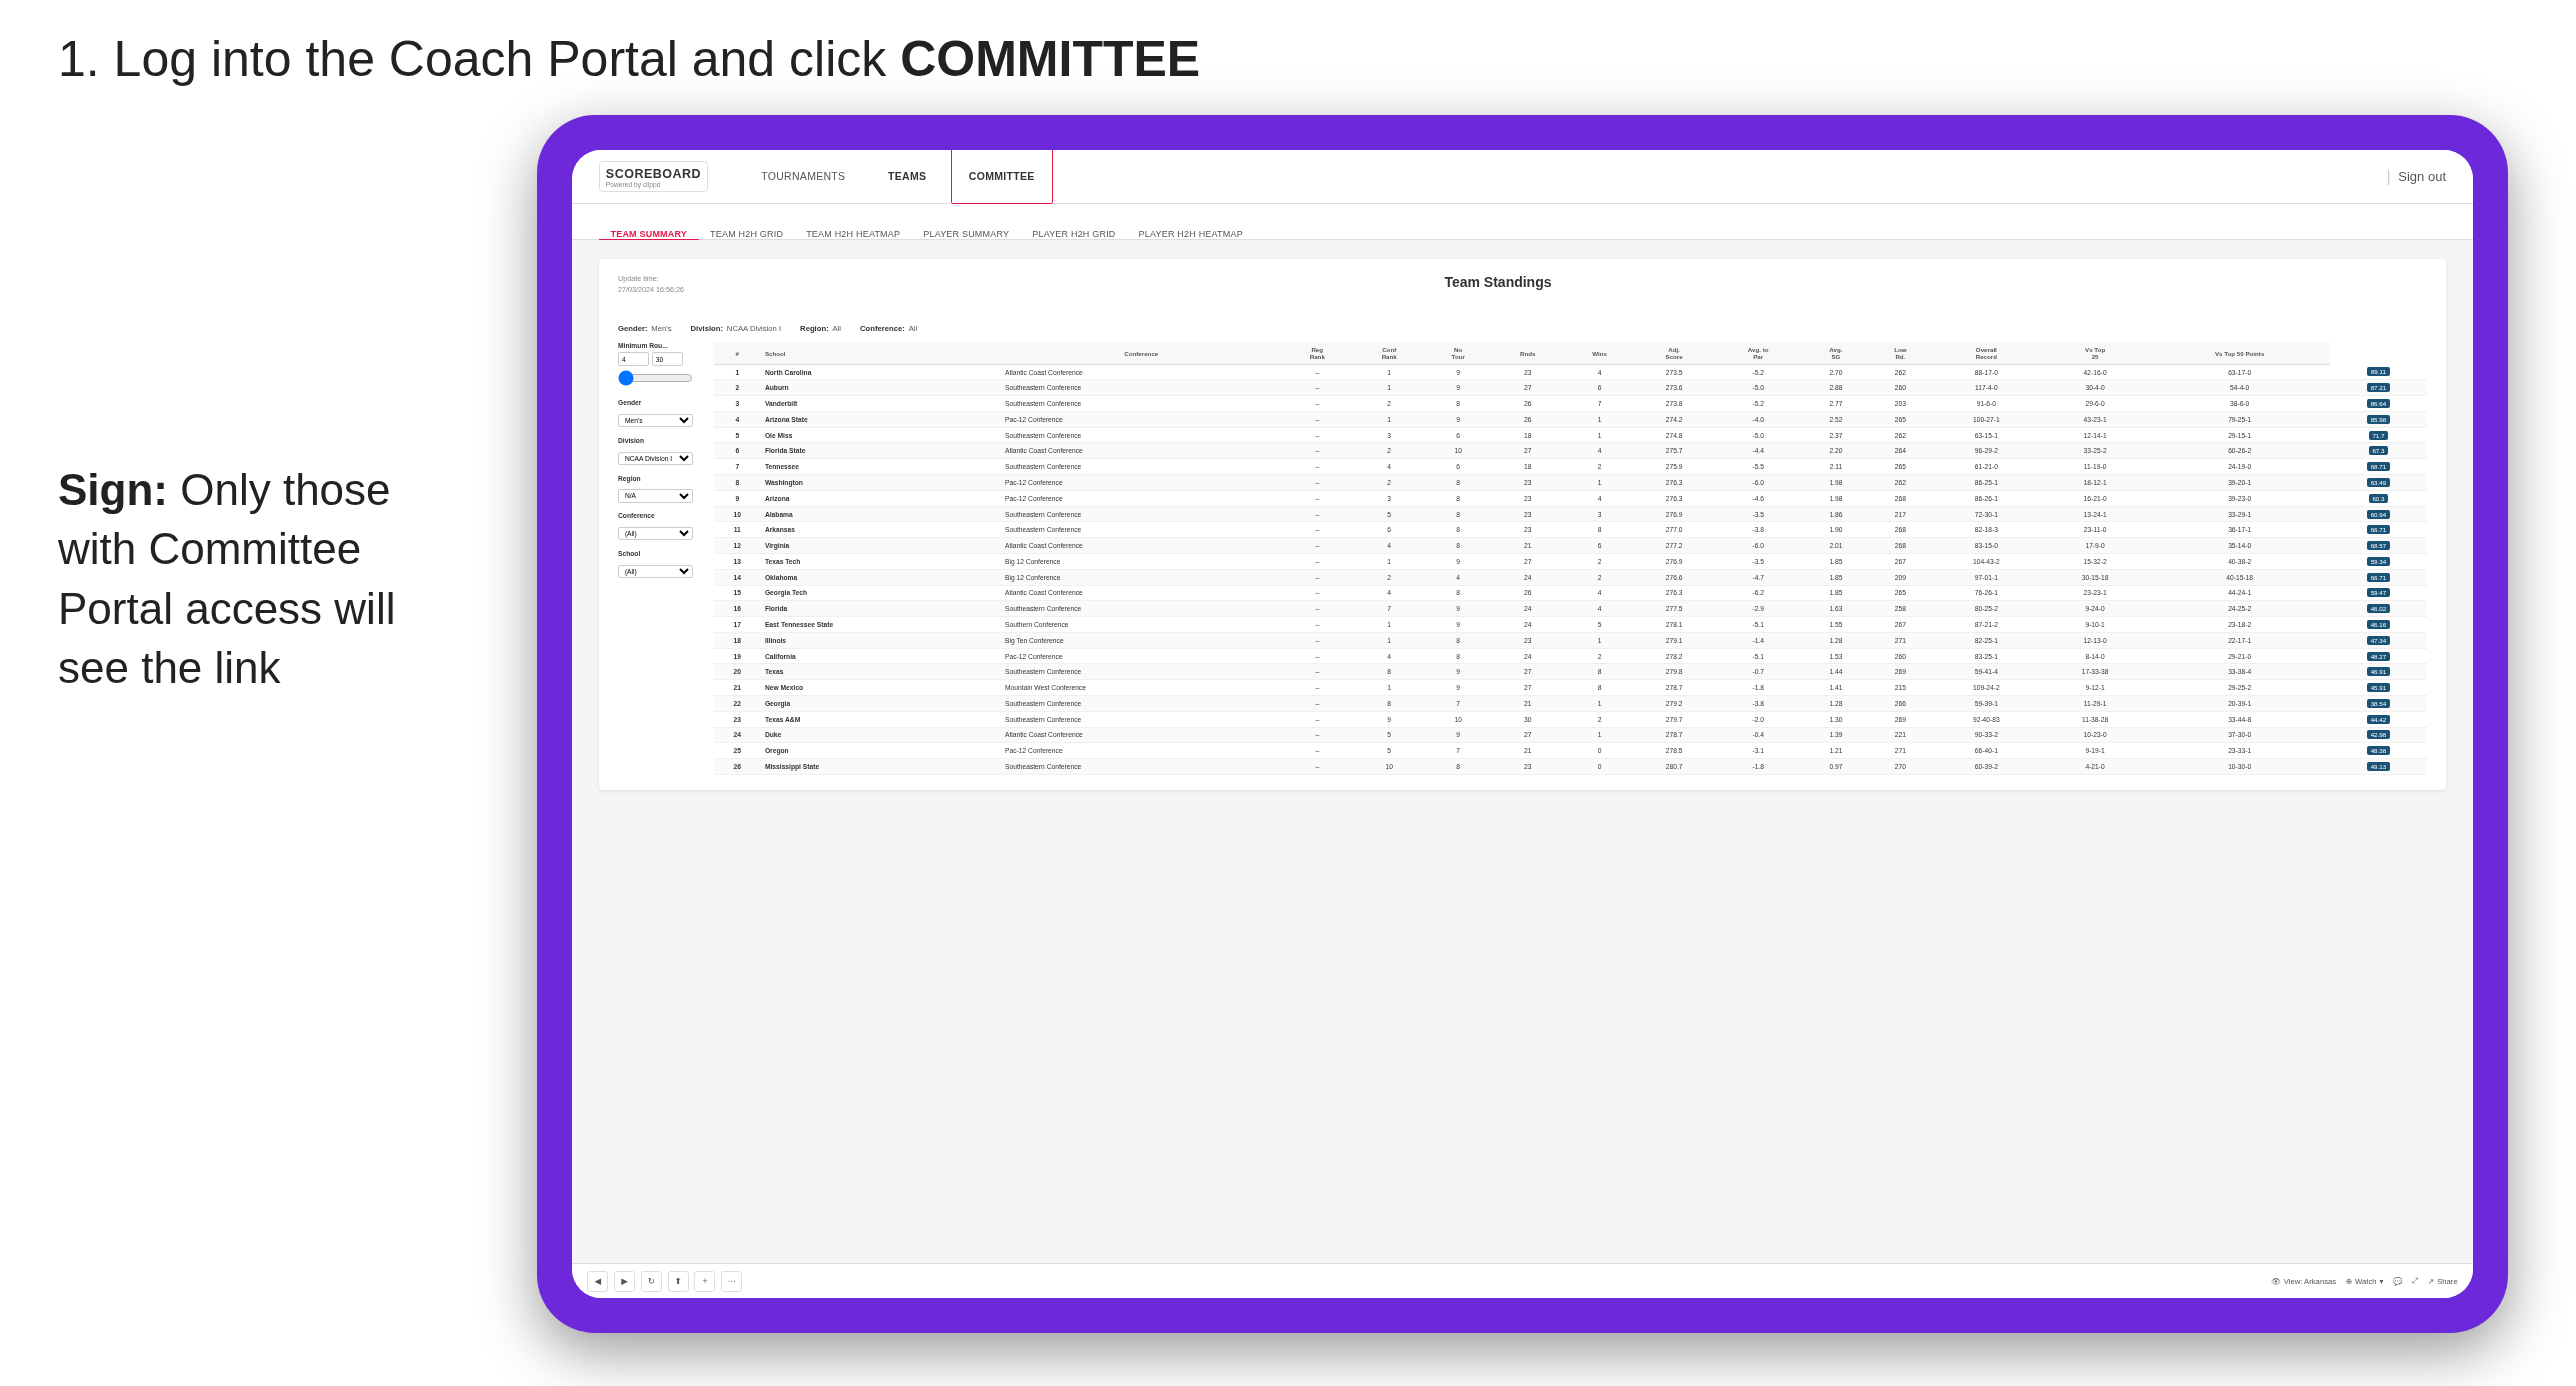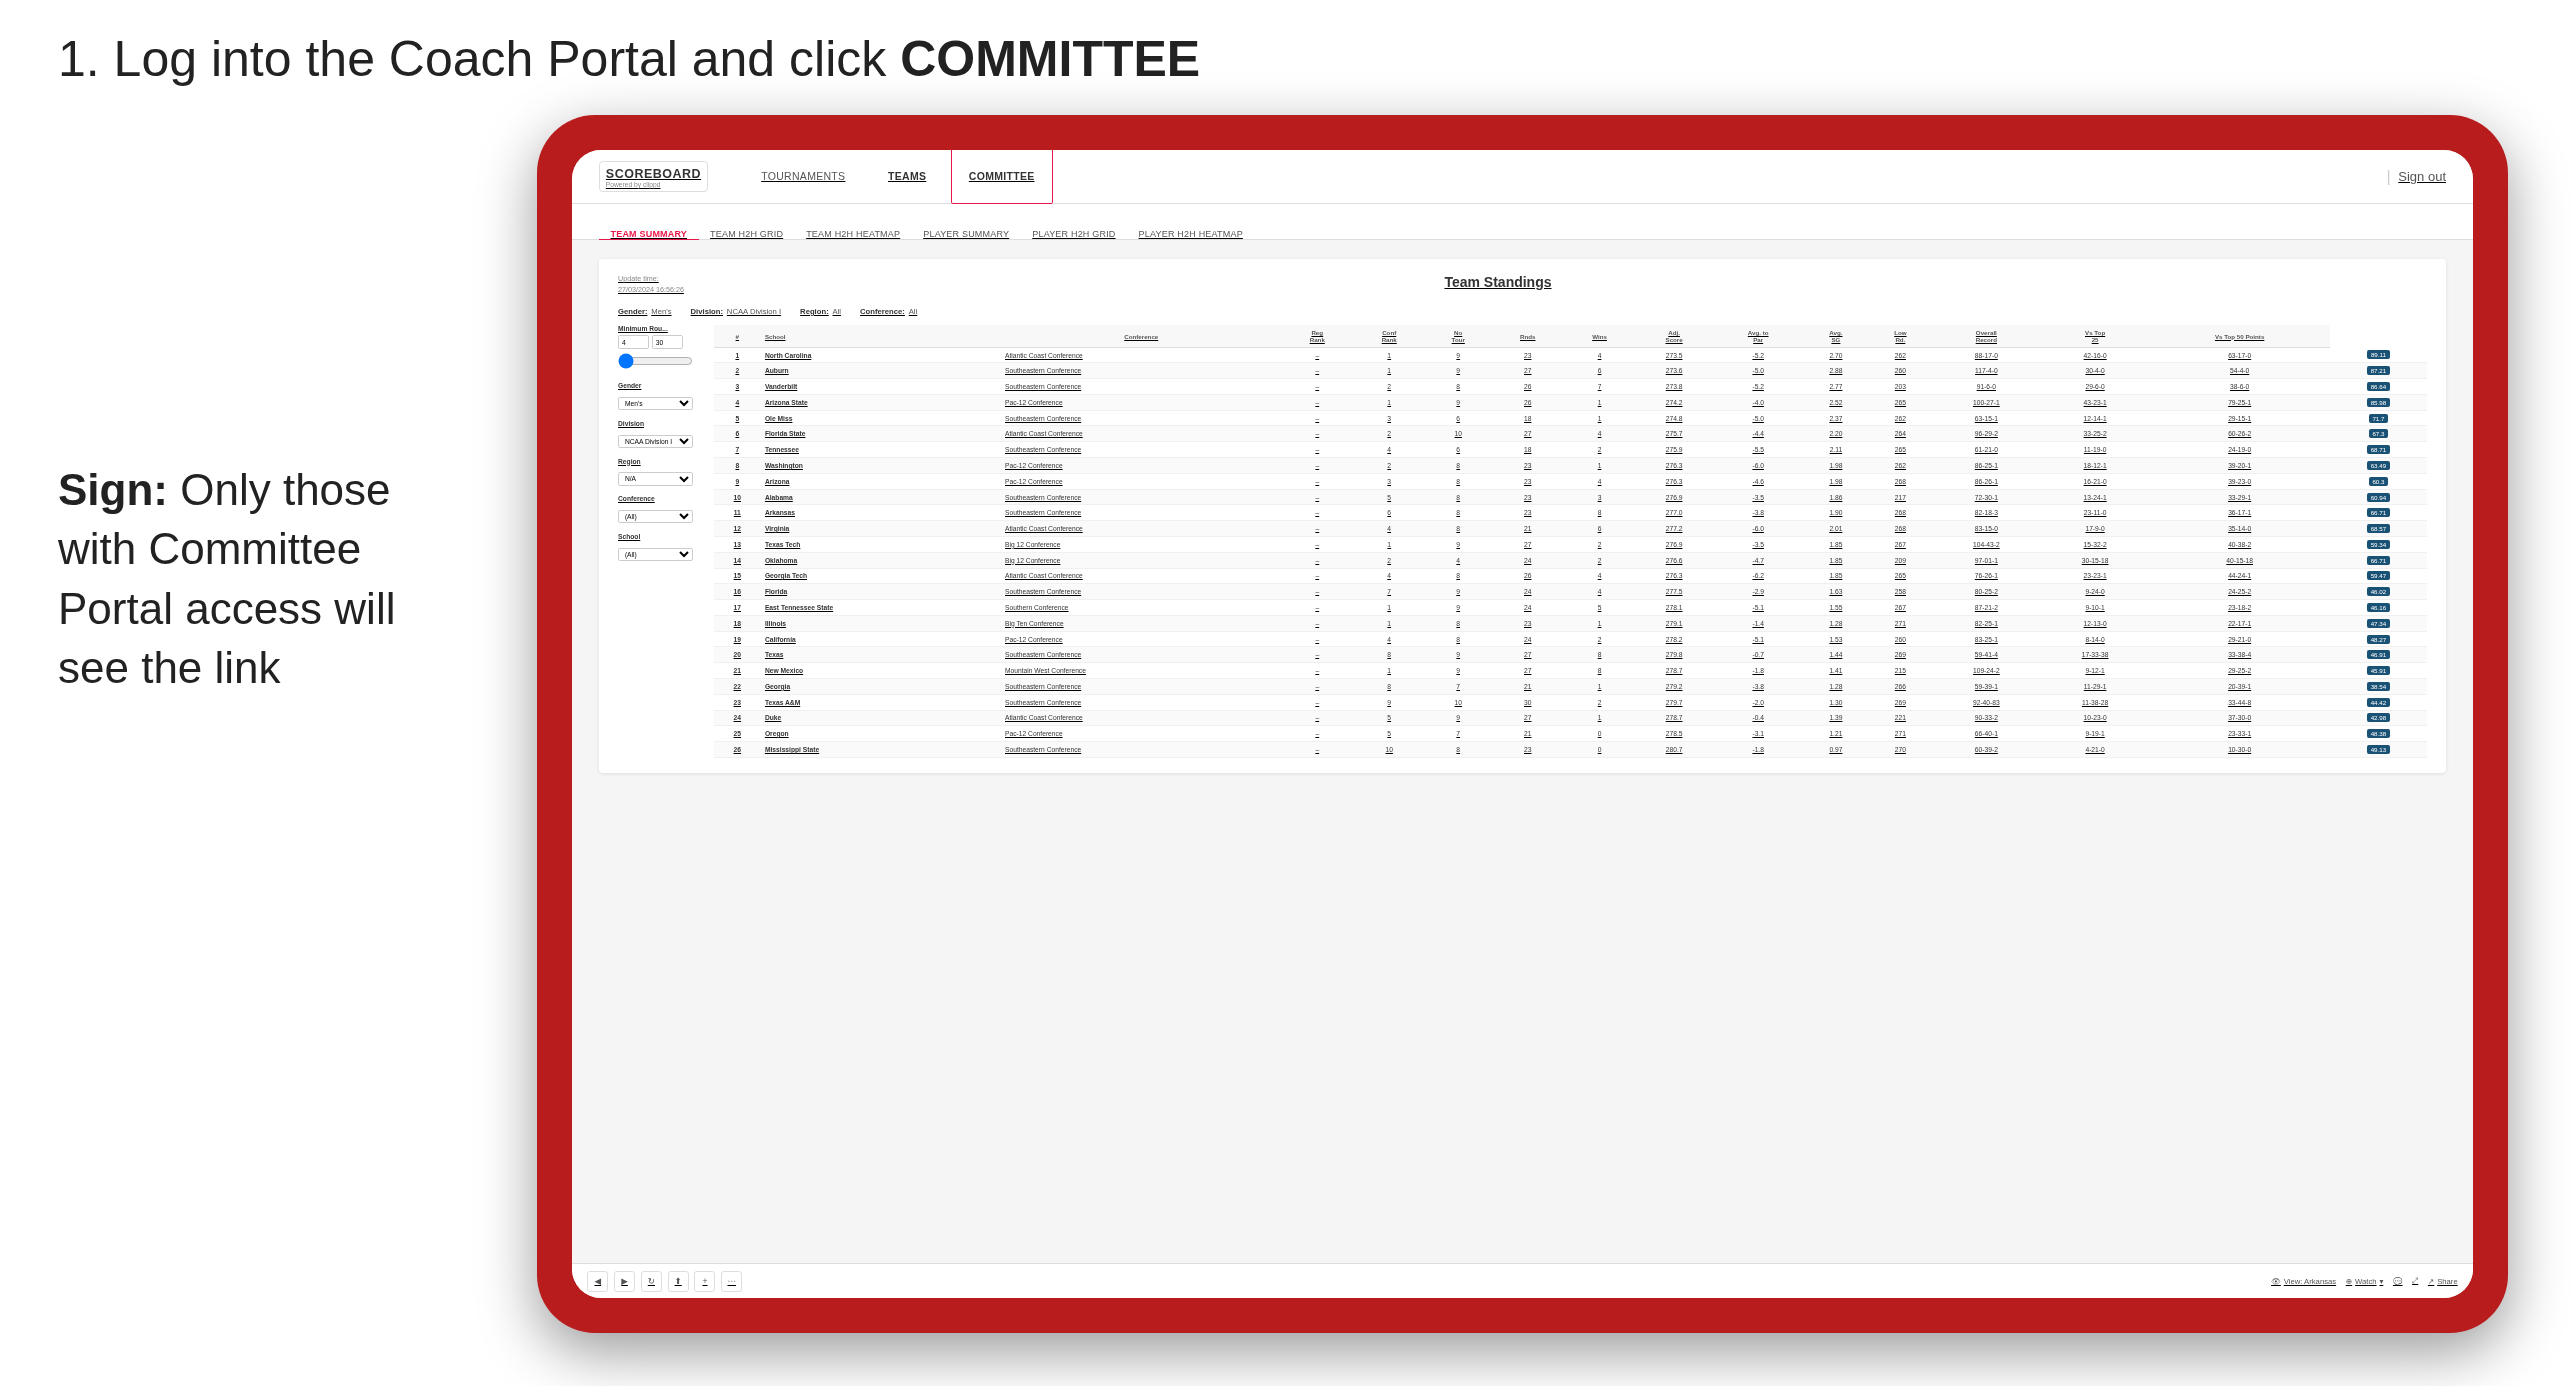--- a/index.html
+++ b/index.html
@@ -53,25 +53,24 @@
       pointer-events: none;
     }
 
     
     .tablet-frame {
       position: absolute;
       top: 115px;
       left: 537px;
       width: 1971px;
       height: 1218px;
-      background: #b91c1c;
+      background: #6d28d9;
       border-radius: 58px;
       box-shadow: 0 19px 58px rgba(0,0,0,0.4);
       padding: 35px;
-      text-decoration: underline;
     }
     .tablet-screen {
       width: 100%;
       height: 100%;
       background: #f0f0f0;
       border-radius: 29px;
       overflow: hidden;
       display: flex;
       flex-direction: column;
     }
@@ -188,21 +187,21 @@
       background: #fff;
       border-radius: 3.8px;
       box-shadow: 0 1px 3.8px rgba(0,0,0,0.1);
       padding: 15.3px 19px;
     }
 
     .card-header {
       display: flex;
       align-items: flex-start;
       justify-content: flex-start;
-      margin-bottom: 11px;
+      margin-bottom: 28px;
     }
     .update-time {
       font-size: 7.2px;
       color: #888;
       line-height: 1.5;
     }
     .card-title {
       font-size: 14px;
       font-weight: 700;
       color: #333;

